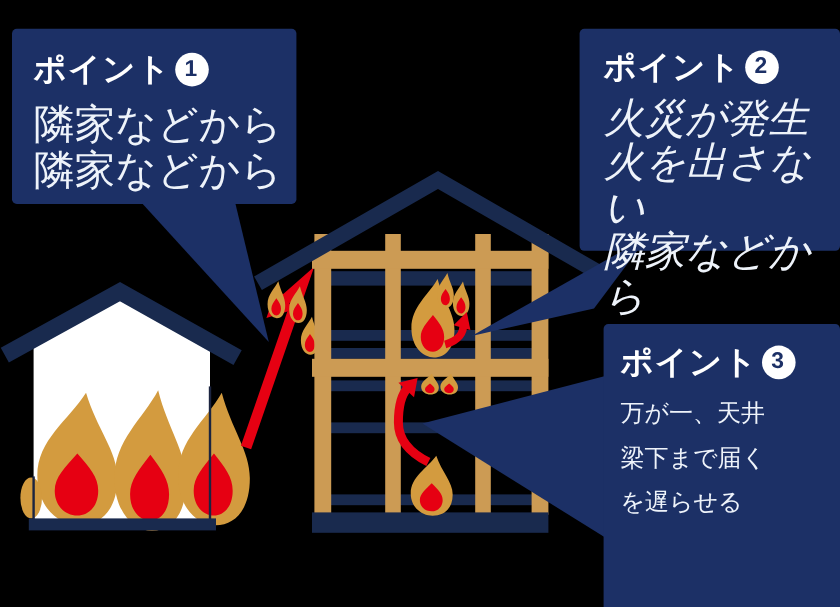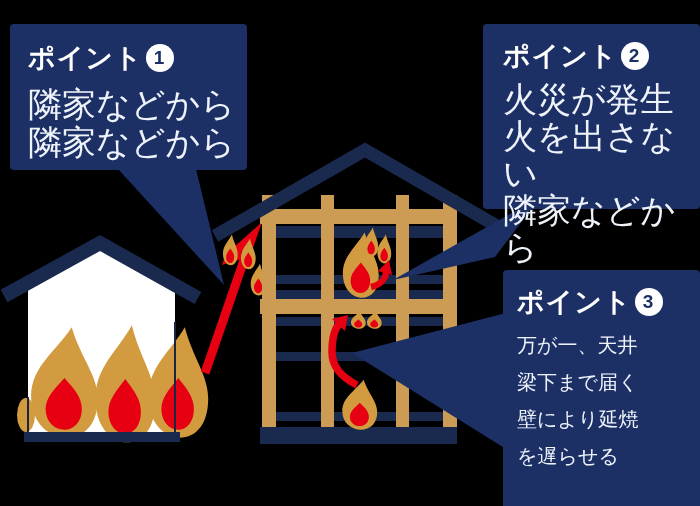--- a/index.html
+++ b/index.html
@@ -21,21 +21,21 @@
 
   
   .callout{position:absolute;background:var(--box);border-radius:4px;color:var(--text);box-sizing:border-box;}
   .callout .title{color:#ffffff;font-weight:700;font-size:27px;letter-spacing:1px;display:flex;align-items:center;gap:3px;margin:0;}
   .badge{display:inline-flex;align-items:center;justify-content:center;width:28px;height:28px;border-radius:50%;
          background:var(--badge-bg);color:var(--box);font-size:19px;font-weight:700;flex:0 0 auto;}
   .callout p{margin:0;font-size:34px;line-height:38px;font-weight:500;}
   #box1{left:10px;top:2px;width:237px;height:146px;padding:16px 0 0 18px;}
   #box1 .body{margin-top:9px;}
   #box2{left:483px;top:2px;width:217px;height:185px;padding:14px 0 0 20px;}
-  #box2 p{line-height:37px;}
+  #box2 p{line-height:37px;font-style:italic;}
   #box2 .body{margin-top:7px;}
   #box3{left:503px;top:248px;width:197px;height:254px;padding:14px 0 0 14px;}
   #box3 p{font-size:20px;line-height:37px;}
   #box3 .body{margin-top:7px;}
 </style>
 </head>
 <body>
 
 <div class="stage">
 
@@ -140,18 +140,17 @@
   </div>
 
   <div class="callout" id="box3">
     <h2 class="title">
       <span>ポイント</span>
       <span class="badge">3</span>
     </h2>
     <div class="body">
       <p>万が一、天井</p>
       <p>梁下まで届く</p>
-      <p>壁により延焼</p>
       <p>を遅らせる</p>
     </div>
   </div>
 
 </div>
 
 </body></html>

